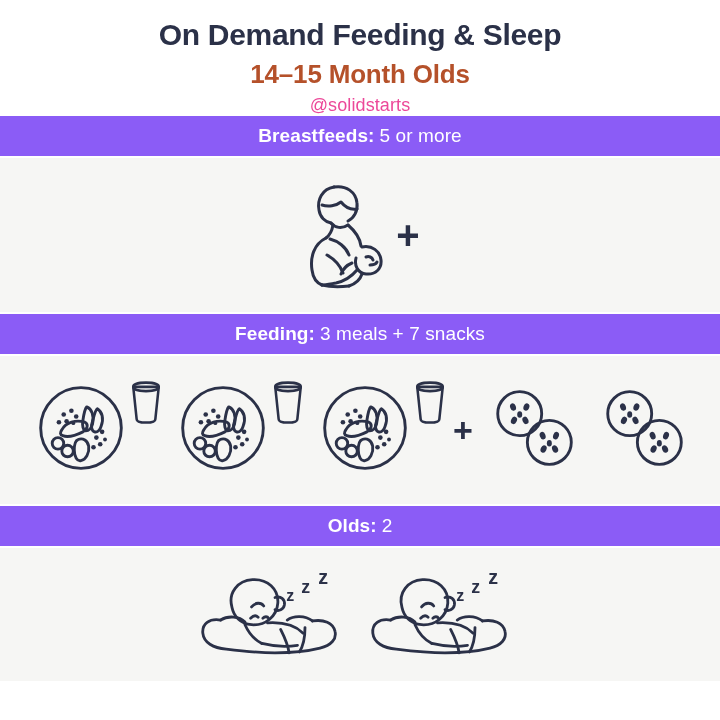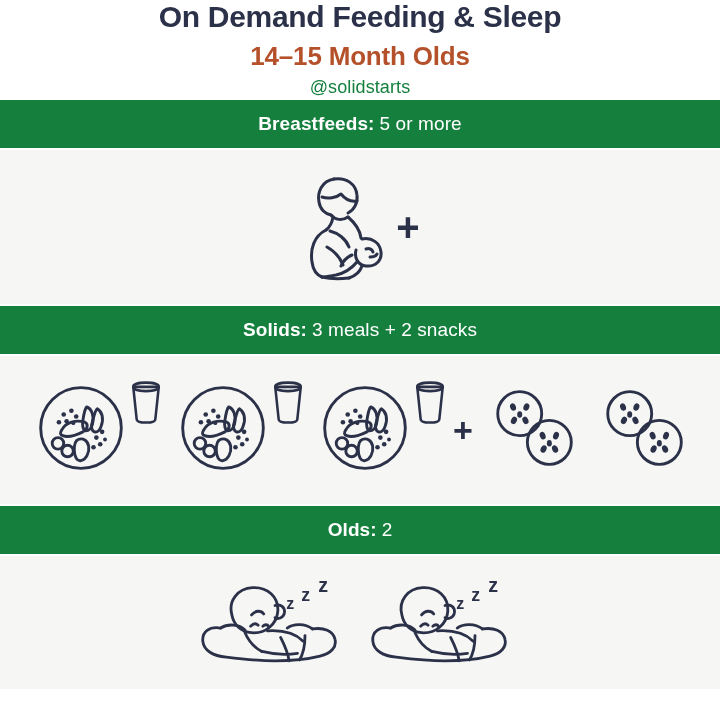--- a/index.html
+++ b/index.html
@@ -15,26 +15,27 @@
   }
   .infographic {
     position: relative;
     width: 720px;
     height: 720px;
     background: #ffffff;
   }
 
   
   .header {
-    height: 100px;
+    height: 116px;
     background: #ffffff;
     display: flex;
     flex-direction: column;
     align-items: center;
     justify-content: flex-start;
+    padding-top: 18px;
     box-sizing: border-box;
   }
   .title {
     font-size: 30px;
     font-weight: 700;
     color: #2b3148;
     letter-spacing: -0.3px;
     line-height: 1.15;
     margin: 0;
   }
@@ -42,29 +43,29 @@
     font-size: 26px;
     font-weight: 700;
     color: #b5512a;
     letter-spacing: -0.2px;
     line-height: 1.2;
     margin-top: 6px;
   }
   .handle {
     font-size: 18px;
     font-weight: 400;
-    color: #15803d;
+    color: #ec4899;
     margin-top: 5px;
     letter-spacing: 0.1px;
   }
 
   
   .banner {
-    background: #15803d;
-    height: 48px;
+    background: #8b5cf6;
+    height: 40px;
     display: flex;
     align-items: center;
     justify-content: center;
     color: #ffffff;
     font-size: 19px;
     letter-spacing: 0.1px;
   }
   .banner .lbl {
     font-weight: 700;
   }
@@ -181,22 +182,22 @@
             <path d="M22 108 C30 110 40 110 49 109"></path>
           </g>
         </svg>
       </span>
       <span class="plus">+</span>
     </div>
   </div>
 
   <div class="gap-white"></div>
   <div class="banner">
-    <span class="lbl">Solids:</span>
-    <span class="val">3 meals + 2 snacks</span>
+    <span class="lbl">Feeding:</span>
+    <span class="val">3 meals + 7 snacks</span>
   </div>
   <div class="gap-white"></div>
 
   <div class="band band-solids">
     <div class="row">
 
       <span class="meal-unit">
         <span>
           <svg width="96" height="96" viewBox="0 0 100 100" aria-hidden="true">
             <circle class="icon-stroke" cx="50" cy="50" r="42"></circle>

